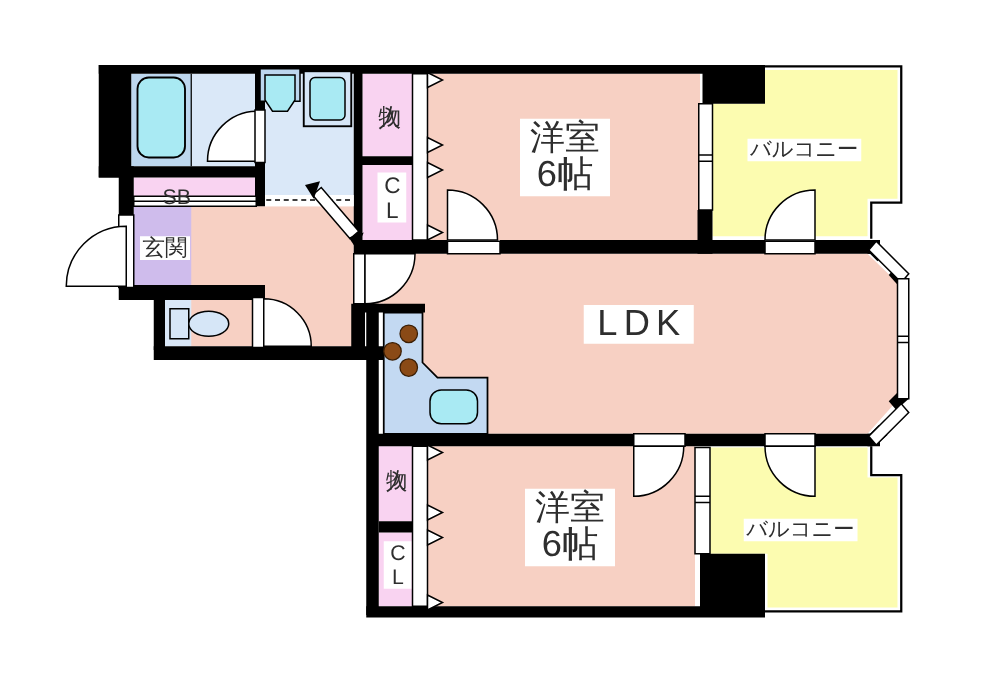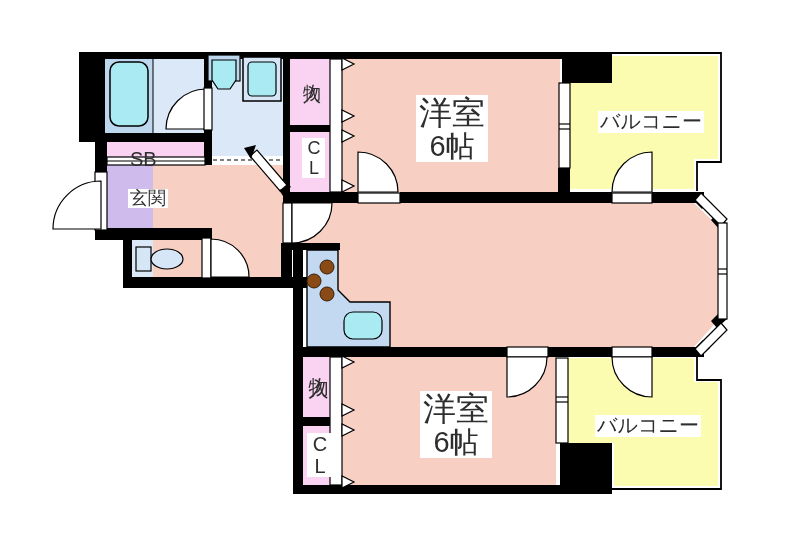--- a/index.html
+++ b/index.html
@@ -12,23 +12,23 @@
   .stage{
     position:relative; width:800px; height:541px; background:#ffffff; overflow:hidden;
     font-family:"Liberation Sans","DejaVu Sans",sans-serif;
   }
   .stage svg{position:absolute;left:0;top:0;}
   .lbl{
     position:absolute; color:var(--c-text); text-align:center; line-height:1.08;
     white-space:nowrap; z-index:5;
   }
   .box{background:#ffffff; padding:0 2px;}
-  .fs28{font-size:33px;} .fs26{font-size:29px;} .fs25{font-size:25px;}
+  .fs28{font-size:28px;} .fs26{font-size:29px;} .fs25{font-size:25px;}
   .ls{letter-spacing:5px; padding-left:5px;}
-  .fs18{font-size:18px;} .fs17{font-size:20px;}
+  .fs18{font-size:18px;} .fs17{font-size:17px;}
   .vert{writing-mode:vertical-rl; text-orientation:upright; line-height:1.05;}
 </style>
 </head>
 <body>
 
 <div class="stage">
   <svg width="800" height="541" viewBox="0 0 800 541">
 
     <g>
       <rect x="105" y="59" width="48" height="74" style="fill:var(--c-bath_floor)"></rect>
@@ -157,32 +157,33 @@
       </g>
     </g>
   </svg>
 
   <div class="lbl box" style="left:416px; top:95px; width:68px;">
     <div class="fs28">洋室</div>
     <div class="fs26">6帖</div>
   </div>
 
   <div class="lbl box" style="left:467px; top:244px; width:84px;">
+    <div class="fs26 ls">LDK</div>
   </div>
 
   <div class="lbl box" style="left:420px; top:391px; width:68px;">
     <div class="fs28">洋室</div>
     <div class="fs26">6帖</div>
   </div>
 
   <div class="lbl box fs17" style="left:598px; top:111px;">バルコニー</div>
 
   <div class="lbl box fs17" style="left:595px; top:415px;">バルコニー</div>
 
-  <div class="lbl box fs18" style="left:128px; top:189px;">玄関</div>
+  <div class="lbl box fs18" style="left:112px; top:189px;">玄関</div>
 
   <div class="lbl fs17" style="left:130px; top:149px;">SB</div>
 
   <div class="lbl box vert fs18" style="left:300px; top:70px;">物入</div>
 
   <div class="lbl box vert fs18" style="left:302px; top:138px;">CL</div>
 
   <div class="lbl box vert fs17" style="left:306px; top:362px;">物入</div>
 
   <div class="lbl box vert fs17" style="left:307px; top:433px;">CL</div>

